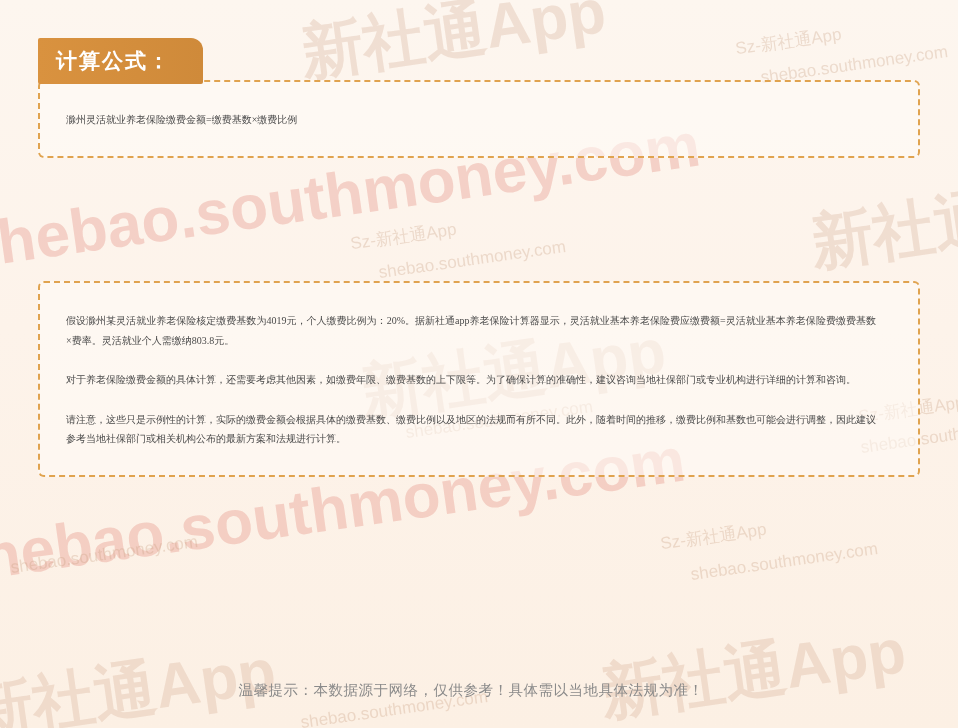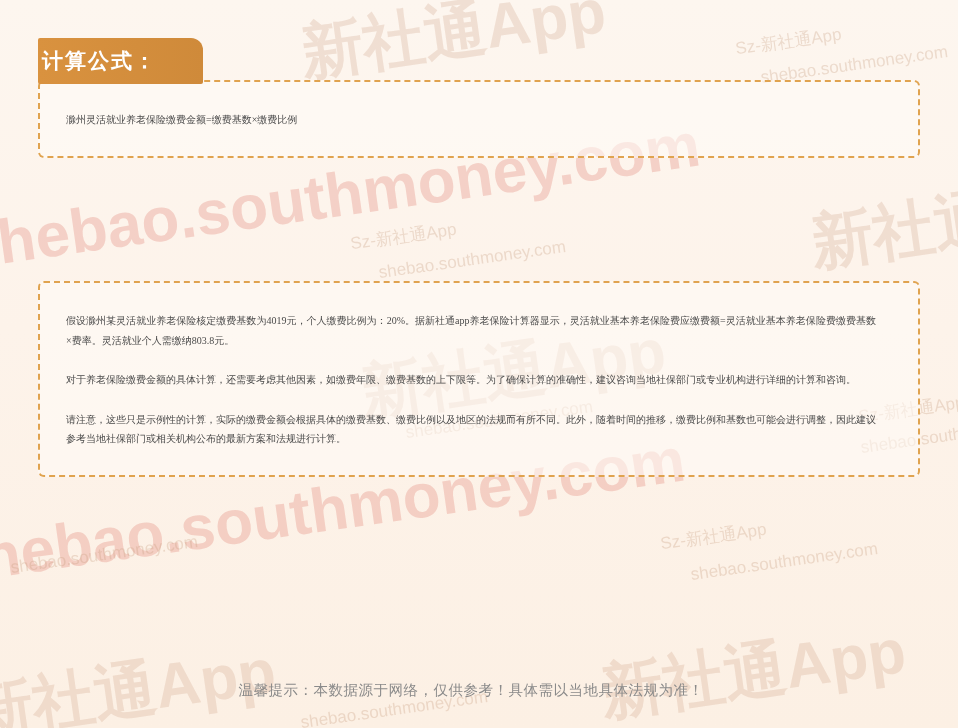--- a/index.html
+++ b/index.html
@@ -57,21 +57,21 @@
   }
   .sec-head {
     position: relative;
     display: inline-block;
     min-width: 165px;
     background: linear-gradient(90deg, #d9923f 0%, #cf8a3a 100%);
     color: #ffffff;
     font-size: 21px;
     font-weight: bold;
     letter-spacing: 2px;
-    padding: 9px 26px 9px 4px;
+    padding: 9px 26px 9px 18px;
     border-radius: 2px 12px 2px 2px;
     box-sizing: border-box;
     z-index: 3;
   }
   .sec-body {
     border: 2px dashed #e0a34f;
     border-radius: 6px;
     background: rgba(255, 252, 248, 0.55);
     padding: 28px 26px 26px 26px;
     margin-top: -4px;

